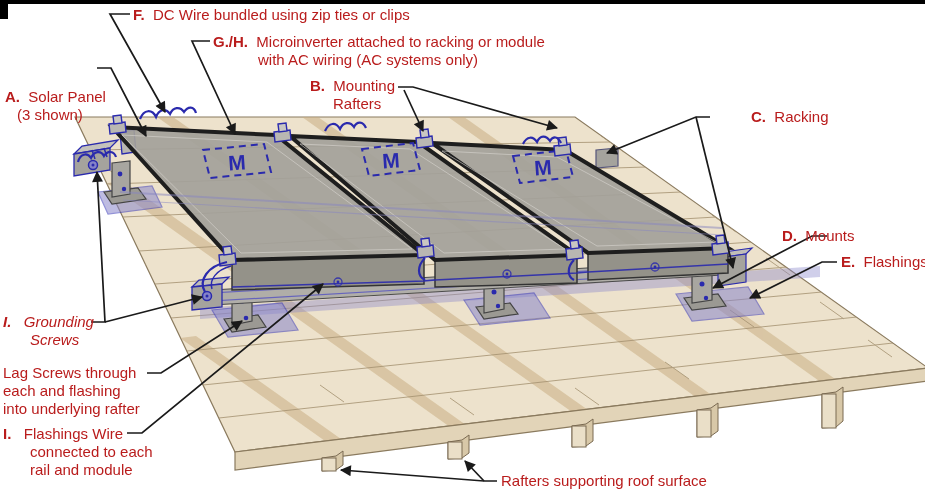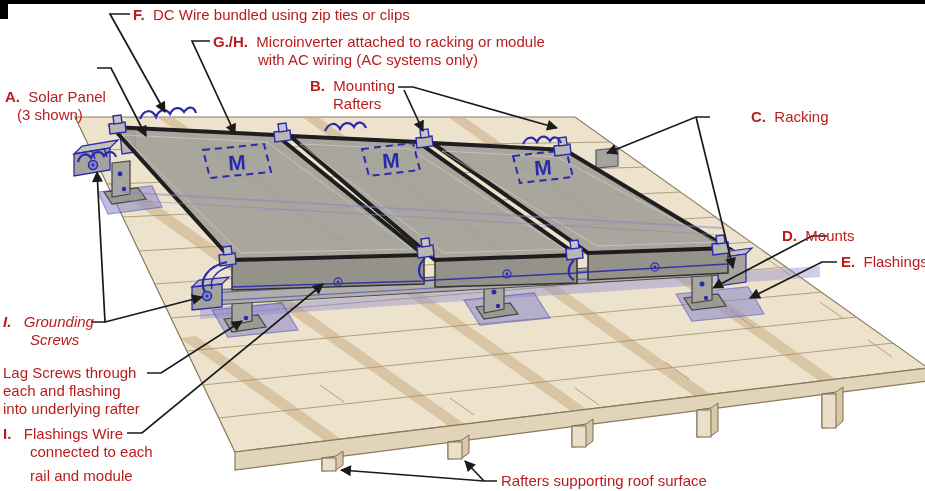--- a/index.html
+++ b/index.html
@@ -317,20 +317,20 @@
 <div class="lbl" style="left:3px;top:364px;">
   <span class="ind">Lag Screws through</span>
   <span class="ind">each and flashing</span>
   <span class="ind">into underlying rafter</span>
 </div>
 
 <div class="lbl" style="left:3px;top:425px;">
   <span class="ind"><b>I.</b>&nbsp;&nbsp;
   <span>Flashings Wire</span></span>
   <span class="ind" style="padding-left:27px;">connected to each</span>
-  <span class="ind" style="padding-left:27px;margin-top:6px;">rail and module</span>
+  <span class="ind" style="padding-left:27px;">rail and module</span>
 </div>
 
 <div class="lbl" style="left:501px;top:472px;">
   <span>Rafters supporting roof surface</span>
 </div>
 
 </div>
 
 </body></html>

